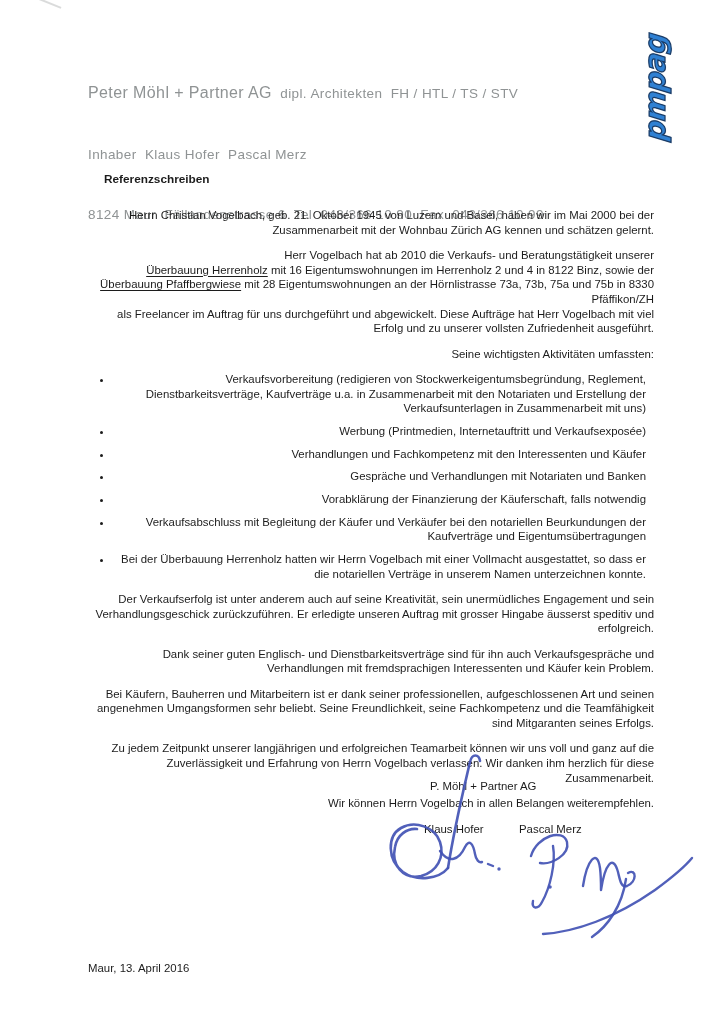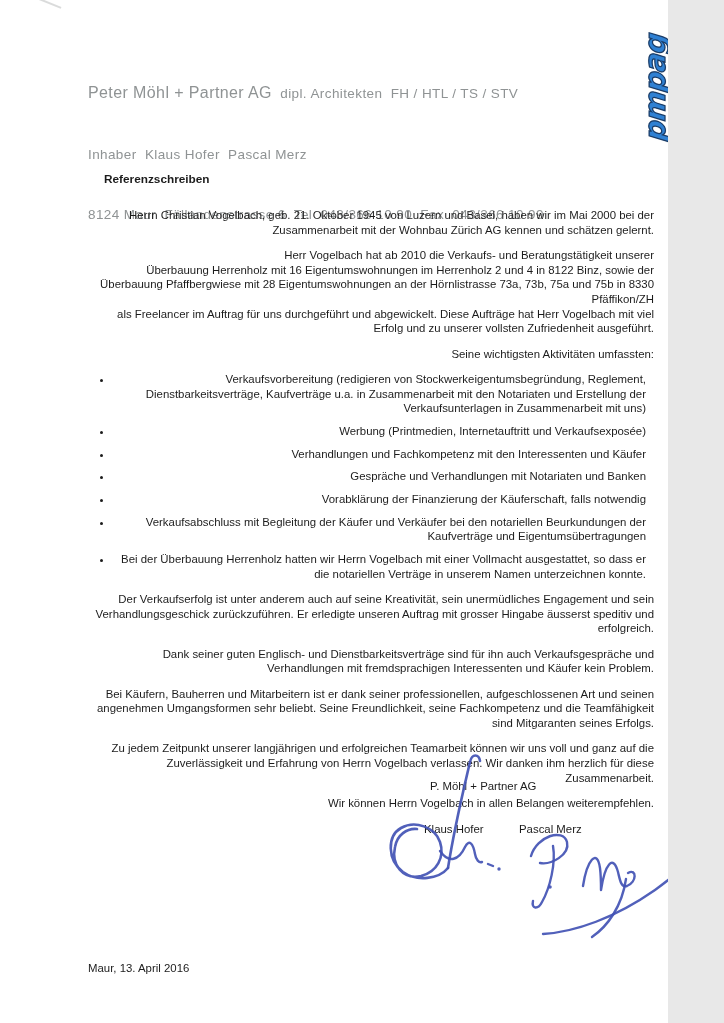--- a/index.html
+++ b/index.html
@@ -1,18 +1,18 @@
 <!DOCTYPE html>
 <html lang="de" style="--body_text: #1c1c1c; --letterhead_grey: #8f9394; --logo_blue: #2f80d2; --logo_outline: #1b3c66; --ink_blue: #4252b4;"><head>
 <meta charset="utf-8">
 <style>
   html,body { margin:0; padding:0; background:#e8e8e8; }
   .page {
     position:relative;
-    width:668px; height:1023px;
+    width:724px; height:1023px;
     background:#ffffff;
     overflow:hidden;
     font-family:"Liberation Sans", sans-serif;
     color:var(--body_text,#1c1c1c);
   }
 
   
   .scan-artifact {
     position:absolute; left:36px; top:2px;
     width:26px; height:2px;
@@ -53,21 +53,21 @@
   .letter-body {
     position:absolute; left:88px; top:172px;
     width:566px;
     font-size:11.4px; line-height:14.7px;
   }
   .subject {
     font-size:11.8px; font-weight:bold;
     margin:0 0 21px 16px; line-height:15px;
   }
   .letter-body p { margin:0 0 10.5px 0;text-align:right; }
-  .u { text-underline-offset:2px; }
+  .u { text-decoration:underline; text-underline-offset:2px; }
   ul.activities {
     margin:0 0 10.5px 0; padding:0 0 0 17px;
     list-style:disc outside;
   }
   ul.activities li { padding-left:2px; margin:8px;text-align:right; }
 
   
   .sig-block {
     position:absolute; left:430px; top:779px;
     font-size:11.4px; line-height:14.7px;

